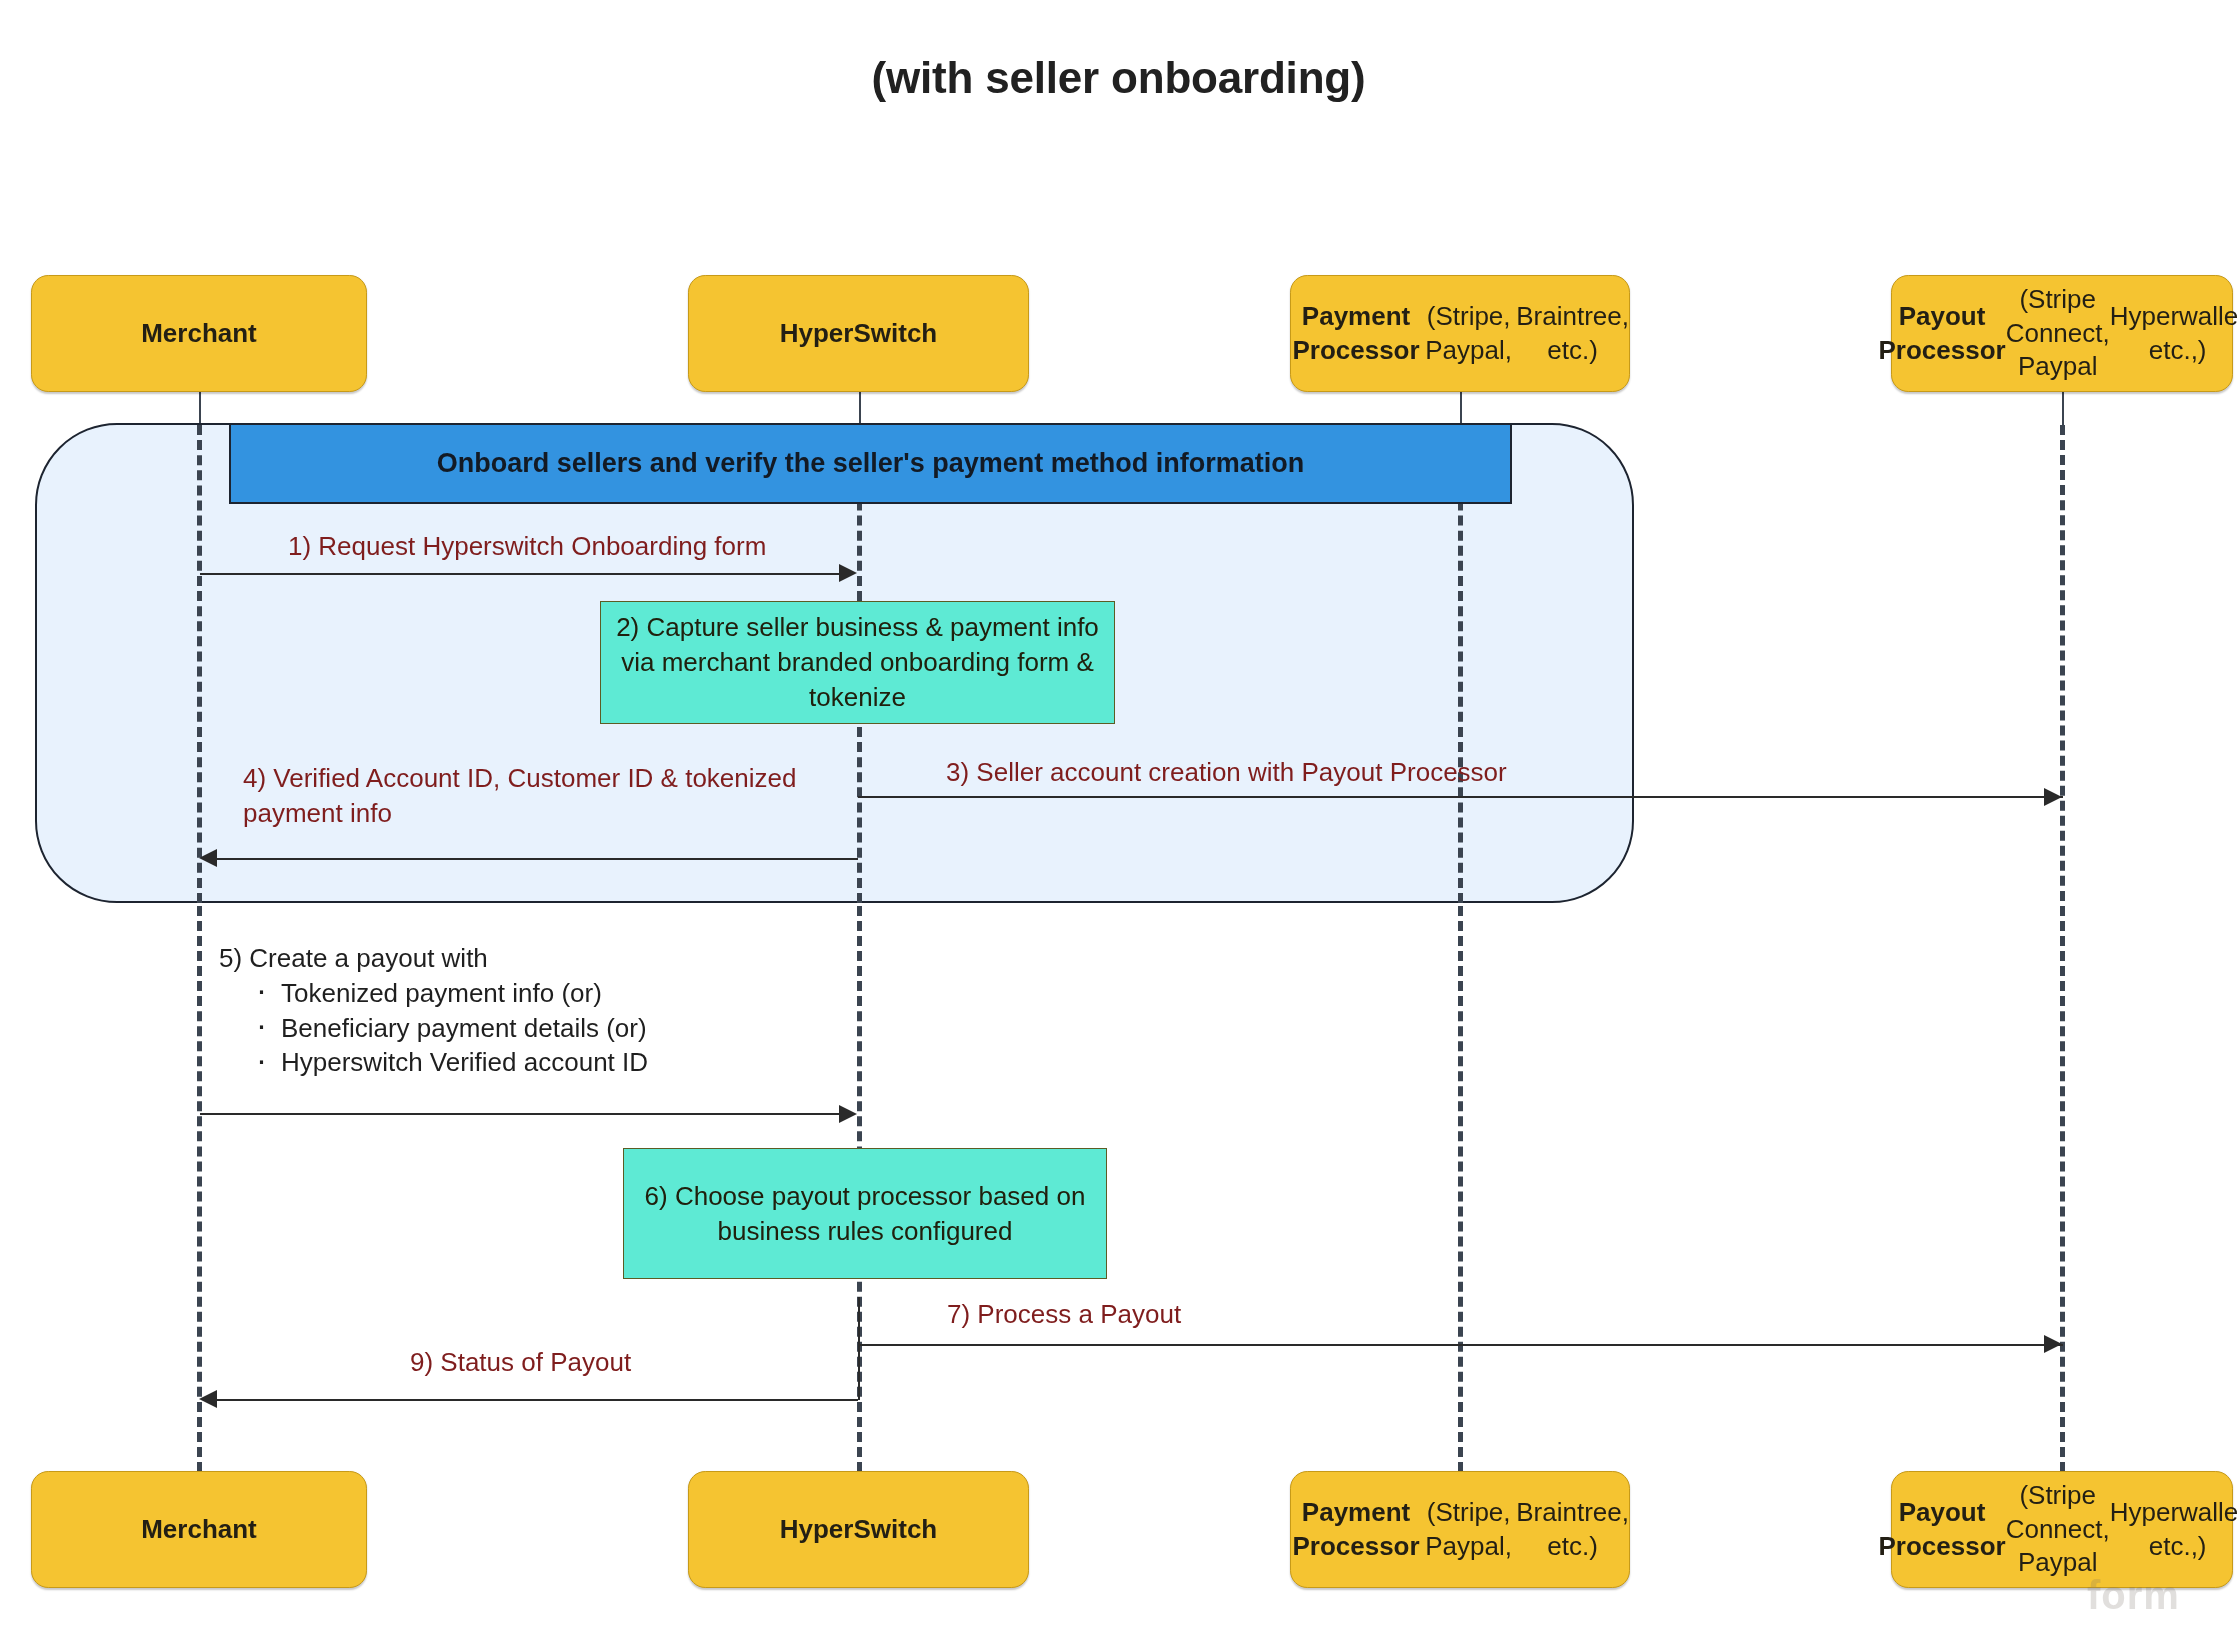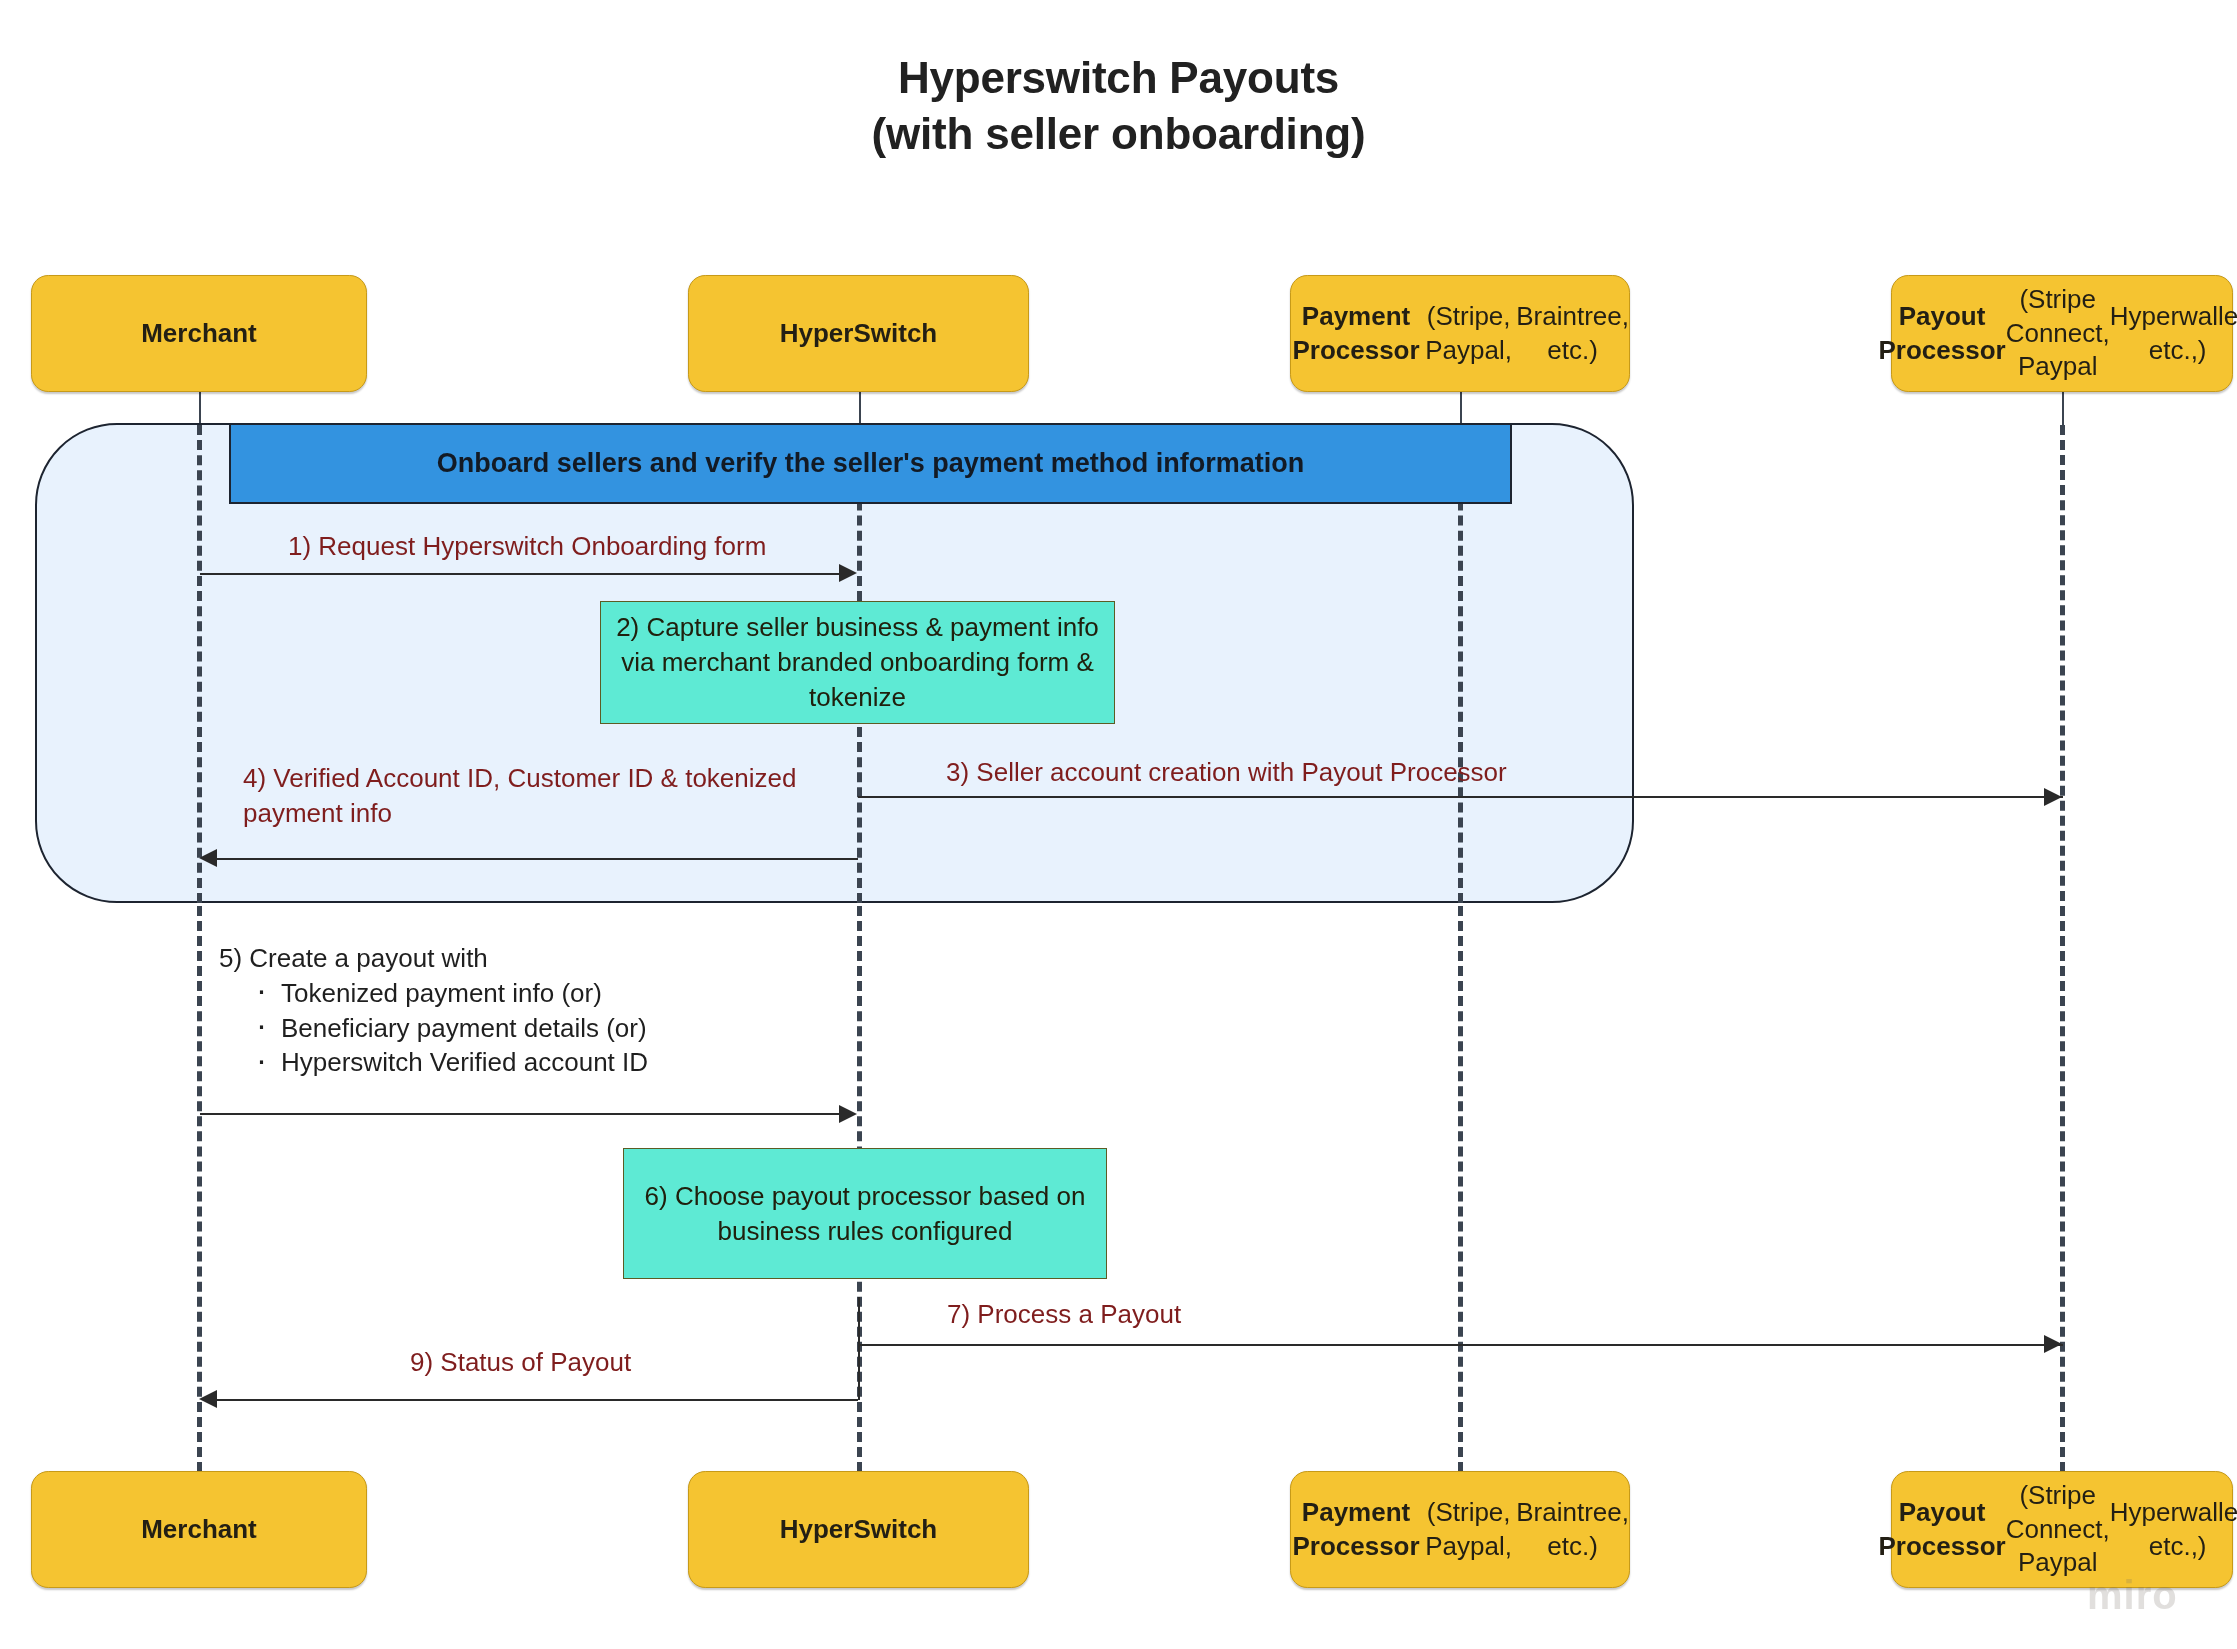--- a/index.html
+++ b/index.html
@@ -177,21 +177,20 @@
     color: rgba(120,110,100,0.22);
     letter-spacing: 1px;
   }
 </style>
 </head>
 <body>
 
 <div id="canvas">
 
   <div class="diagram-title">
-    <span>Hyperswitch Payouts</span>
     <span class="ln2">(with seller onboarding)</span>
   </div>
 
   <div class="lifeline solid-stub" style="left:199px; top:392px; height:33px;"></div>
   <div class="lifeline solid-stub" style="left:859px; top:392px; height:33px;"></div>
   <div class="lifeline solid-stub" style="left:1460px; top:392px; height:33px;"></div>
   <div class="lifeline solid-stub" style="left:2062px; top:392px; height:33px;"></div>
 
   <div class="lifeline" style="left:197px; top:425px; height:1047px;"></div>
   <div class="lifeline" style="left:857px; top:425px; height:1047px;"></div>
@@ -283,16 +282,16 @@
     <div class="p-sub">(Stripe, Paypal,</div>
     <div class="p-sub">Braintree, etc.)</div>
   </div>
 
   <div class="participant" style="left:1891px; top:1471px; width:342px; height:117px;">
     <div class="p-title">Payout Processor</div>
     <div class="p-sub">(Stripe Connect, Paypal</div>
     <div class="p-sub">Hyperwallet etc.,)</div>
   </div>
 
-  <div class="watermark" style="left:2087px; top:1573px;">miro</div>
+  <div class="watermark" style="left:2087px; top:1573px;">form</div>
 
 </div>
 
 
 </body></html>

